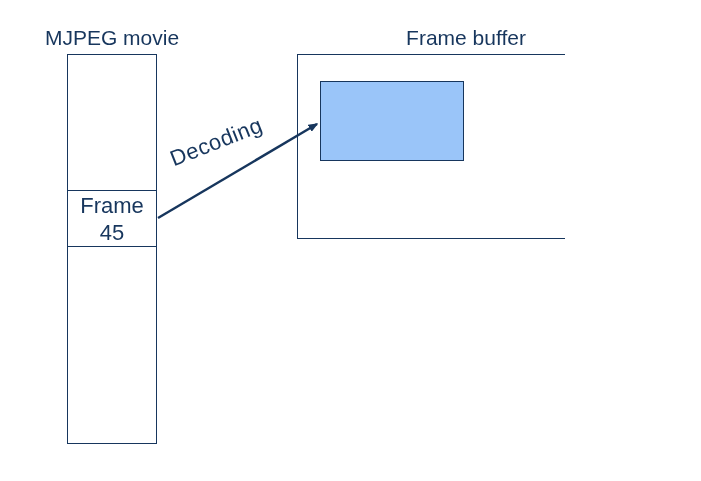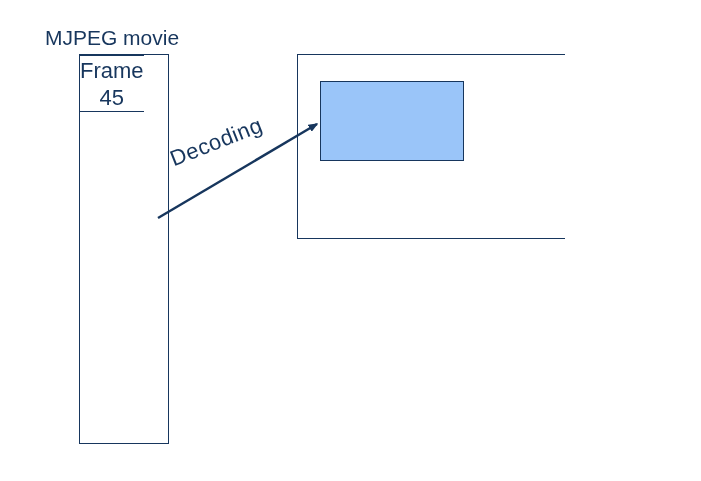--- a/index.html
+++ b/index.html
@@ -33,22 +33,21 @@
   .title-fbuf { left:297px; width:338px; }
 
   
   .movie-column{
     position:absolute;
     left:67px; top:54px;
     width:90px; height:390px;
     border:1.5px solid var(--ink);
     background:var(--bg);
     display:flex;
-    flex-direction:row;
-    margin-left:12px;
+    flex-direction:column;
   }
   .seg-top{ height:135px; flex:0 0 auto; }
   .seg-frame{
     flex:0 0 auto;
     height:57px;
     border-top:1.5px solid var(--ink);
     border-bottom:1.5px solid var(--ink);
     display:flex;
     flex-direction:column;
     align-items:center;
@@ -99,20 +98,21 @@
     transform-origin:0 100%;
   }
 </style>
 </head>
 <body>
 
 <div class="canvas">
 
   <div class="title title-mjpeg">MJPEG movie</div>
 
+  <div class="title title-fbuf">Frame buffer</div>
 
   <div class="movie-column">
     <div class="seg-top"></div>
     <div class="seg-frame">
       <div>Frame</div>
       <div>45</div>
     </div>
     <div class="seg-bottom"></div>
   </div>
 

